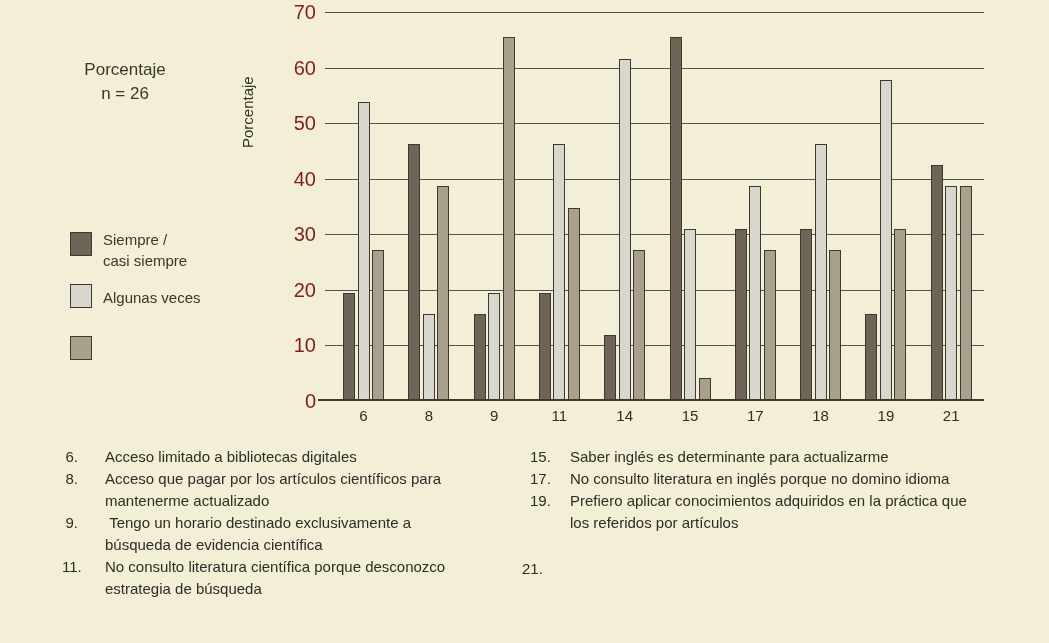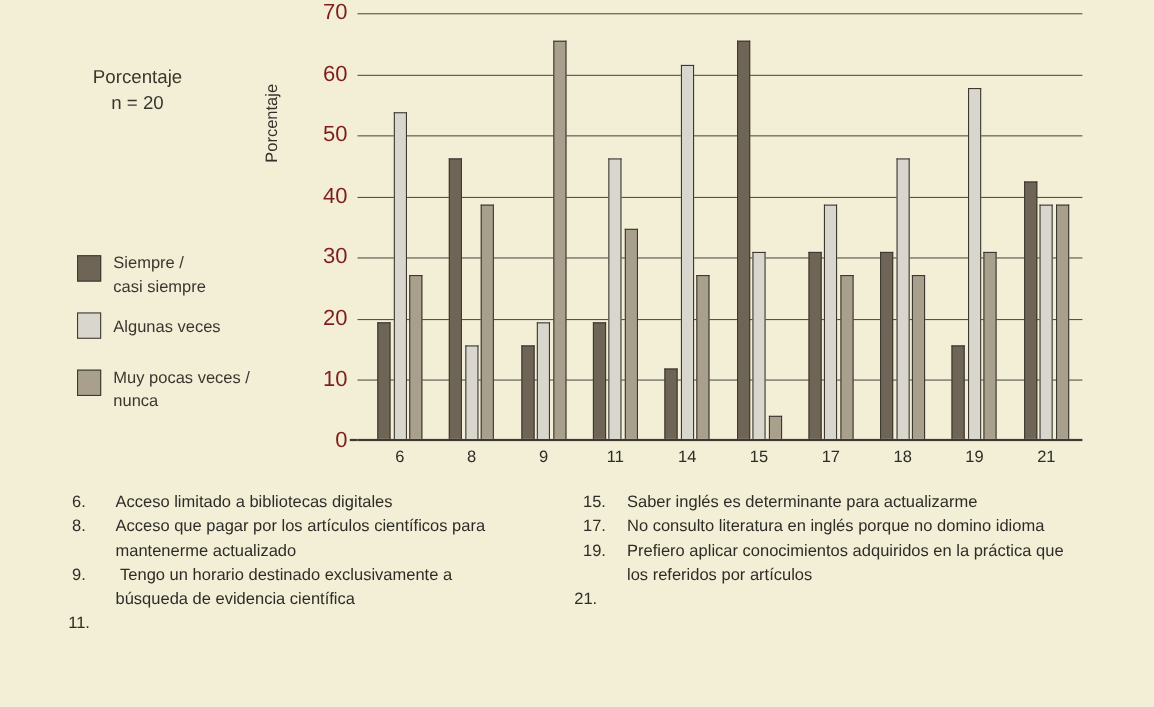--- a/index.html
+++ b/index.html
@@ -68,32 +68,32 @@
 
   
   .fn-col { position: absolute; top: 446px; }
   .fn-col.left { left: 62px; width: 450px; }
   .fn-col.right { left: 530px; width: 510px; }
   .fn-row { display: flex; font-size: 15px; line-height: 22px; color: #2e2c27; }
   .fn-num { flex: none; text-align: right; }
   .fn-col.left .fn-num { width: 16px; margin-right: 27px; }
   .fn-col.right .fn-num { width: 18px; margin-right: 22px; }
   .fn-text { white-space: pre-line; }
-  .fn-row.flush { margin-left: -8px; }
+  .fn-row.flush { margin-left: -8px; margin-top: 24px; }
   .fn-row.flush .fn-num { width: 22px; margin-right: 4px; text-align: left; }
   .fn-row.flush .fn-text { padding-left: 22px; text-indent: -22px; }
 </style>
 </head>
 <body>
 
 <div class="canvas">
 
   <div class="chart-title">
     <div>Porcentaje</div>
-    <div>n = 20</div>
+    <div>n = 26</div>
   </div>
 
   <div class="y-axis-title">Porcentaje</div>
 
   <div class="plot" id="plot">
     <div class="axis-ext"></div>
   <div class="ytick" style="top: 389px;">0</div>
       <div class="gridline" style="top: 333.429px;"></div>
       <div class="ytick" style="top: 333.429px;">10</div>
       <div class="gridline" style="top: 277.857px;"></div>
@@ -175,42 +175,42 @@
         <div class="swatch" style="background: rgb(111, 101, 86);"></div>
         <div class="legend-label">Siempre /
 casi siempre</div>
       </div>
       <div class="legend-item single" style="top: 284px;">
         <div class="swatch" style="background: rgb(217, 214, 205);"></div>
         <div class="legend-label">Algunas veces</div>
       </div>
       <div class="legend-item" style="top: 336px;">
         <div class="swatch" style="background: rgb(168, 159, 141);"></div>
-        <div class="legend-label">Muy pocas veces /
-nunca</div>
       </div>
     </div>
 
   <div class="fn-col left" id="fn-left">
       <div class="fn-row">
         <div class="fn-num">6.</div>
         <div class="fn-text">Acceso limitado a bibliotecas digitales</div>
       </div>
       <div class="fn-row">
         <div class="fn-num">8.</div>
         <div class="fn-text">Acceso que pagar por los artículos científicos para
 mantenerme actualizado</div>
       </div>
       <div class="fn-row">
         <div class="fn-num">9.</div>
         <div class="fn-text">&nbsp;Tengo un horario destinado exclusivamente a
 búsqueda de evidencia científica</div>
       </div>
       <div class="fn-row">
         <div class="fn-num">11.</div>
+        <div class="fn-text">No consulto literatura científica porque desconozco
+estrategia de búsqueda</div>
       </div>
     </div>
   <div class="fn-col right" id="fn-right">
       <div class="fn-row">
         <div class="fn-num">15.</div>
         <div class="fn-text">Saber inglés es determinante para actualizarme</div>
       </div>
       <div class="fn-row">
         <div class="fn-num">17.</div>
         <div class="fn-text">No consulto literatura en inglés porque no domino idioma</div>

